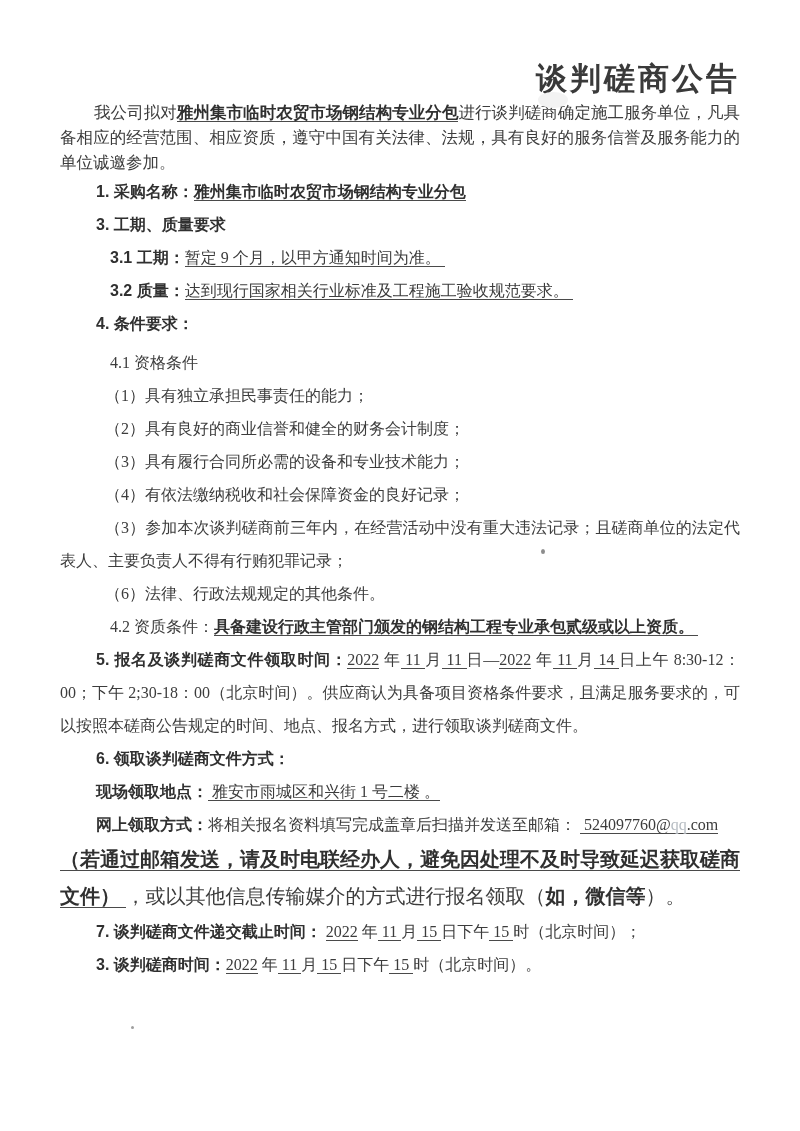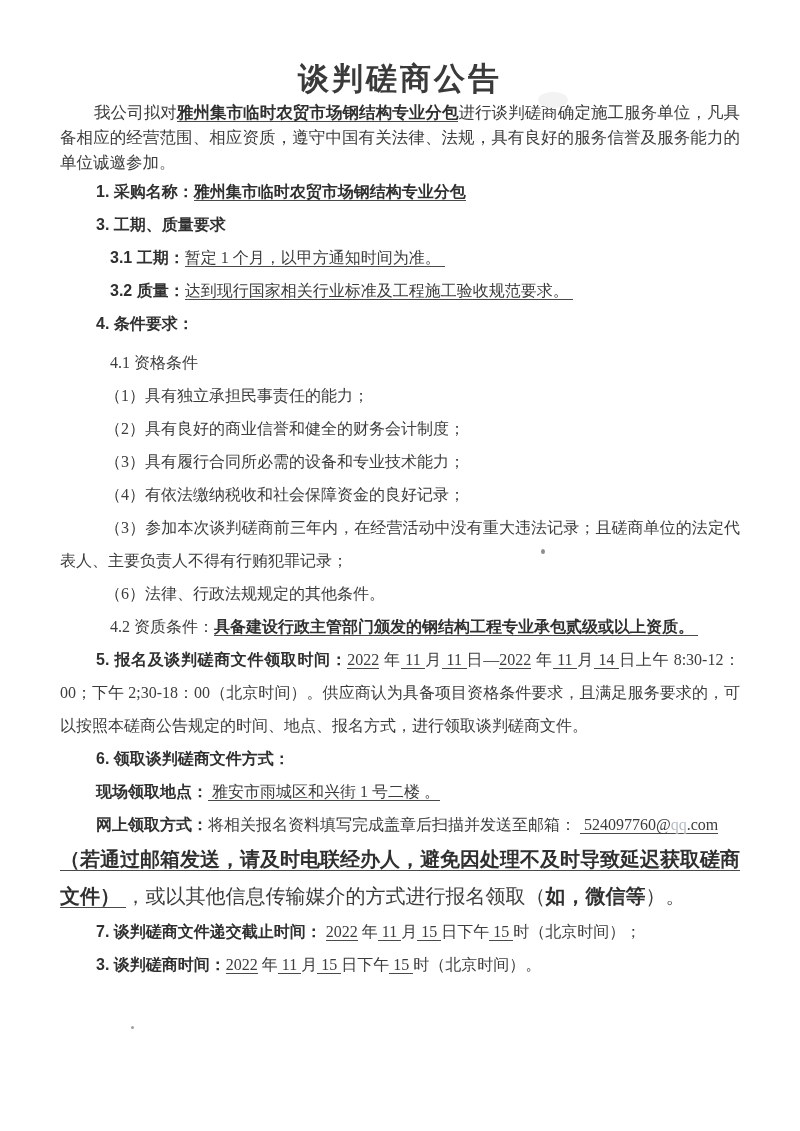--- a/index.html
+++ b/index.html
@@ -14,21 +14,21 @@
     width:800px;height:1131px;
     background:var(--background);
     color:var(--text);
     font-family:"Liberation Serif","DejaVu Serif",serif;
     position:relative;
     overflow:hidden;
   }
   .page{padding:0 60px 0 60px;}
   .doc-title{
     margin:58px 0 0 0;
-    text-align:center;
+    text-align:right;
     font-size:31px;
     font-weight:700;
     letter-spacing:3px;
     color:#3a3a3a;
     font-family:"Liberation Serif","DejaVu Serif",serif;
   }
   .doc-body p{margin:0;}
   .intro{
     margin-top:34px;
     font-size:16.5px;
@@ -68,21 +68,21 @@
 </style>
 </head>
 <body>
 
 <div class="page">
   <h1 class="doc-title">谈判磋商公告</h1>
   <div class="doc-body">
       <p class="intro"><span class="seg">我公司拟对</span><span class="seg b u">雅州集市临时农贸市场钢结构专业分包</span><span class="seg">进行谈判磋商确定施工服务单位，凡具备相应的经营范围、相应资质，遵守中国有关法律、法规，具有良好的服务信誉及服务能力的单位诚邀参加。</span></p>
       <p class="item l1"><span class="seg b">1. 采购名称：</span><span class="seg b u">雅州集市临时农贸市场钢结构专业分包</span></p>
       <p class="item l1"><span class="seg b">3. 工期、质量要求</span></p>
-      <p class="item l2"><span class="seg b">3.1 工期：</span><span class="seg u">暂定 1 个月，以甲方通知时间为准。 </span></p>
+      <p class="item l2"><span class="seg b">3.1 工期：</span><span class="seg u">暂定 9 个月，以甲方通知时间为准。 </span></p>
       <p class="item l2"><span class="seg b">3.2 质量：</span><span class="seg u">达到现行国家相关行业标准及工程施工验收规范要求。 </span></p>
       <p class="item l1"><span class="seg b">4. 条件要求：</span></p>
       <p class="item l2 gap-top"><span class="seg">4.1 资格条件</span></p>
       <p class="item l3"><span class="seg">（1）具有独立承担民事责任的能力；</span></p>
       <p class="item l3"><span class="seg">（2）具有良好的商业信誉和健全的财务会计制度；</span></p>
       <p class="item l3"><span class="seg">（3）具有履行合同所必需的设备和专业技术能力；</span></p>
       <p class="item l3"><span class="seg">（4）有依法缴纳税收和社会保障资金的良好记录；</span></p>
       <p class="item l3"><span class="seg">（3）参加本次谈判磋商前三年内，在经营活动中没有重大违法记录；且磋商单位的法定代表人、主要负责人不得有行贿犯罪记录；</span></p>
       <p class="item l3"><span class="seg">（6）法律、行政法规规定的其他条件。</span></p>
       <p class="item l2"><span class="seg">4.2 资质条件：</span><span class="seg b u">具备建设行政主管部门颁发的钢结构工程专业承包贰级或以上资质。 </span></p>

